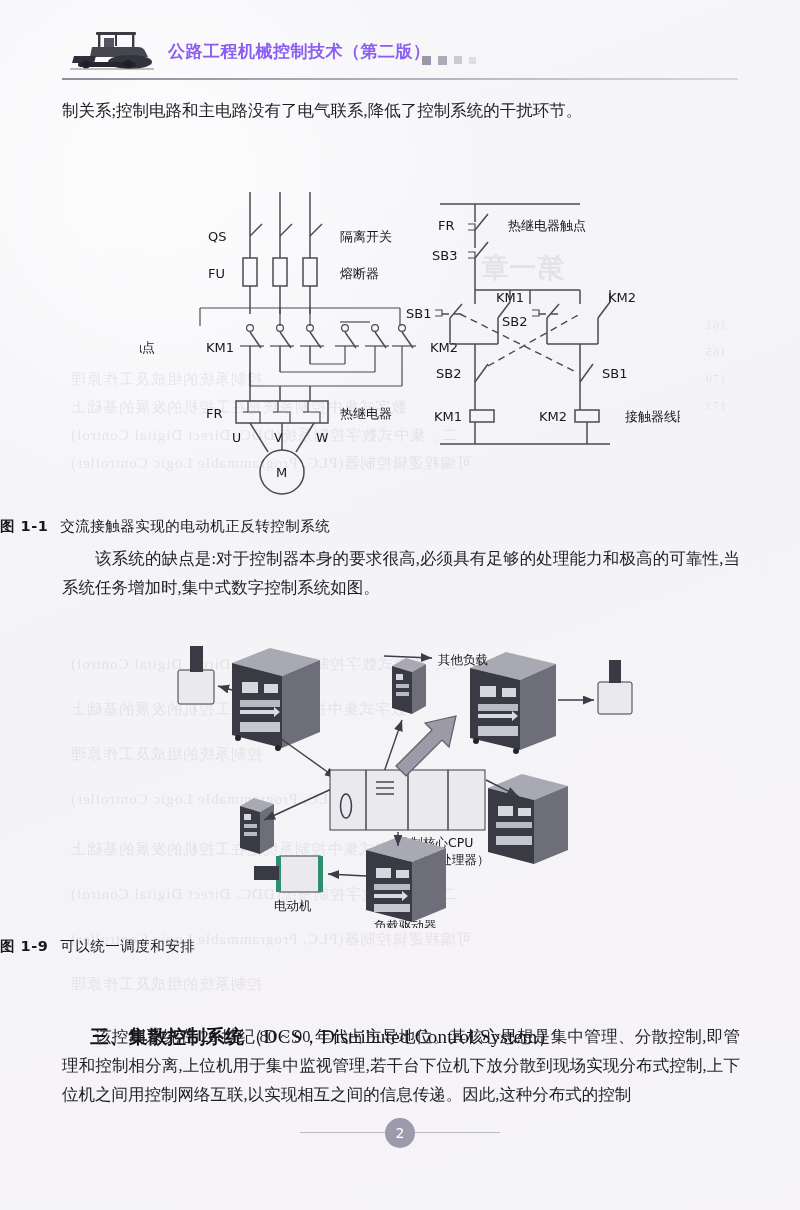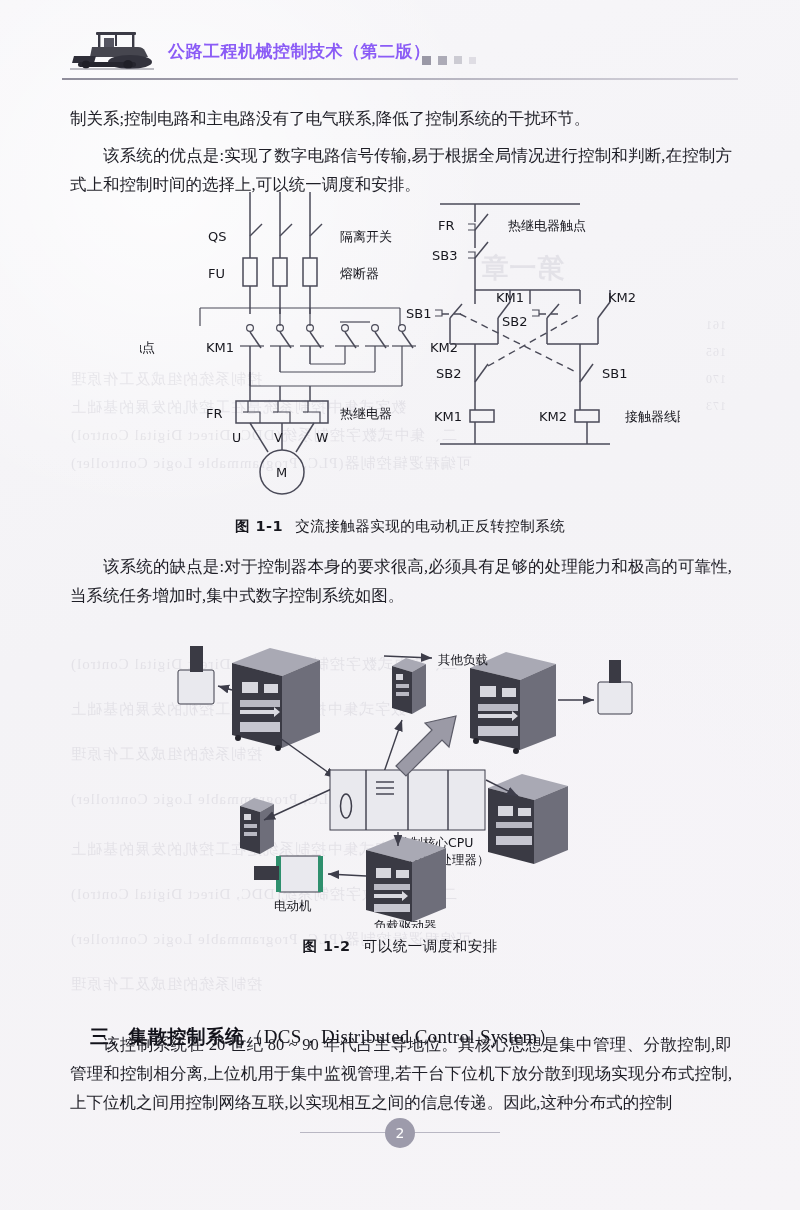--- a/index.html
+++ b/index.html
@@ -77,28 +77,28 @@
   .bodytext {
     position: absolute;
     left: 62px;
     width: 678px;
     font-size: 16.5px;
     line-height: 29px;
     color: #1e1e26;
     text-align: justify;
     font-family: "Liberation Serif", "DejaVu Serif", serif;
   }
-  .bodytext p { margin: 8px; }
+  .bodytext p { margin: 0; }
   .indent { text-indent: 2em; }
 
   .figcaption {
     position: absolute;
     width: 800px;
     left: 0;
-    text-align: center;
+    text-align: left;
     font-size: 14.5px;
     color: #17171e;
     font-family: "DejaVu Sans", sans-serif;
     letter-spacing: 0.5px;
   }
   .figcaption .num { font-weight: bold; margin-right: 12px; }
 
   .section-head {
     position: absolute;
     left: 90px;
@@ -190,21 +190,20 @@
     </span>
     <span class="header-title">公路工程机械控制技术（第二版）</span>
     <span class="hdr-squares">
       <i></i><i></i><i></i><i></i>
     </span>
     <span class="header-rule"></span>
   </div>
 
   <div class="bodytext" style="top:96px;">
     <p>制关系;控制电路和主电路没有了电气联系,降低了控制系统的干扰环节。</p>
-    <p class="indent">该系统的优点是:实现了数字电路信号传输,易于根据全局情况进行控制和判断,在控制方式上和控制时间的选择上,可以统一调度和安排。</p>
   </div>
 
   <div class="figure" style="left:140px; top:186px;">
     <svg width="540" height="320" viewBox="0 0 540 320">
       <defs>
         <style>
           .ln  { stroke:#4a4a58; stroke-width:1.5; fill:none; }
           .lnt { stroke:#4a4a58; stroke-width:1.2; fill:none; }
           .dsh { stroke:#4a4a58; stroke-width:1.4; fill:none; stroke-dasharray:7 5; }
           .bx  { stroke:#4a4a58; stroke-width:1.5; fill:none; }
@@ -525,21 +524,21 @@
         <rect x="106" y="218" width="5" height="36" fill="#2e8f6d"></rect>
         <rect x="148" y="218" width="5" height="36" fill="#2e8f6d"></rect>
         <rect class="pc-dk" x="84" y="228" width="25" height="14"></rect>
       </g>
       <path class="d-ln" d="M196 238 L158 236" marker-end="url(#ar)"></path>
       <text class="d-txt" x="104" y="272">电动机</text>
     </svg>
   </div>
 
   <div class="figcaption" style="top:937px;">
-    <span class="num">图 1-2</span><span>可以统一调度和安排</span>
+    <span class="num">图 1-9</span><span>可以统一调度和安排</span>
   </div>
 
   <div class="section-head" style="top:978px;margin-top:46px;">
     <span>三、</span><span>集散控制系统</span><span class="en">（DCS，Distributed Control System）</span>
   </div>
 
   <div class="bodytext" style="top:1022px;">
     <p class="indent">该控制系统在 20 世纪 80 ~ 90 年代占主导地位。其核心思想是集中管理、分散控制,即管理和控制相分离,上位机用于集中监视管理,若干台下位机下放分散到现场实现分布式控制,上下位机之间用控制网络互联,以实现相互之间的信息传递。因此,这种分布式的控制</p>
   </div>
 

